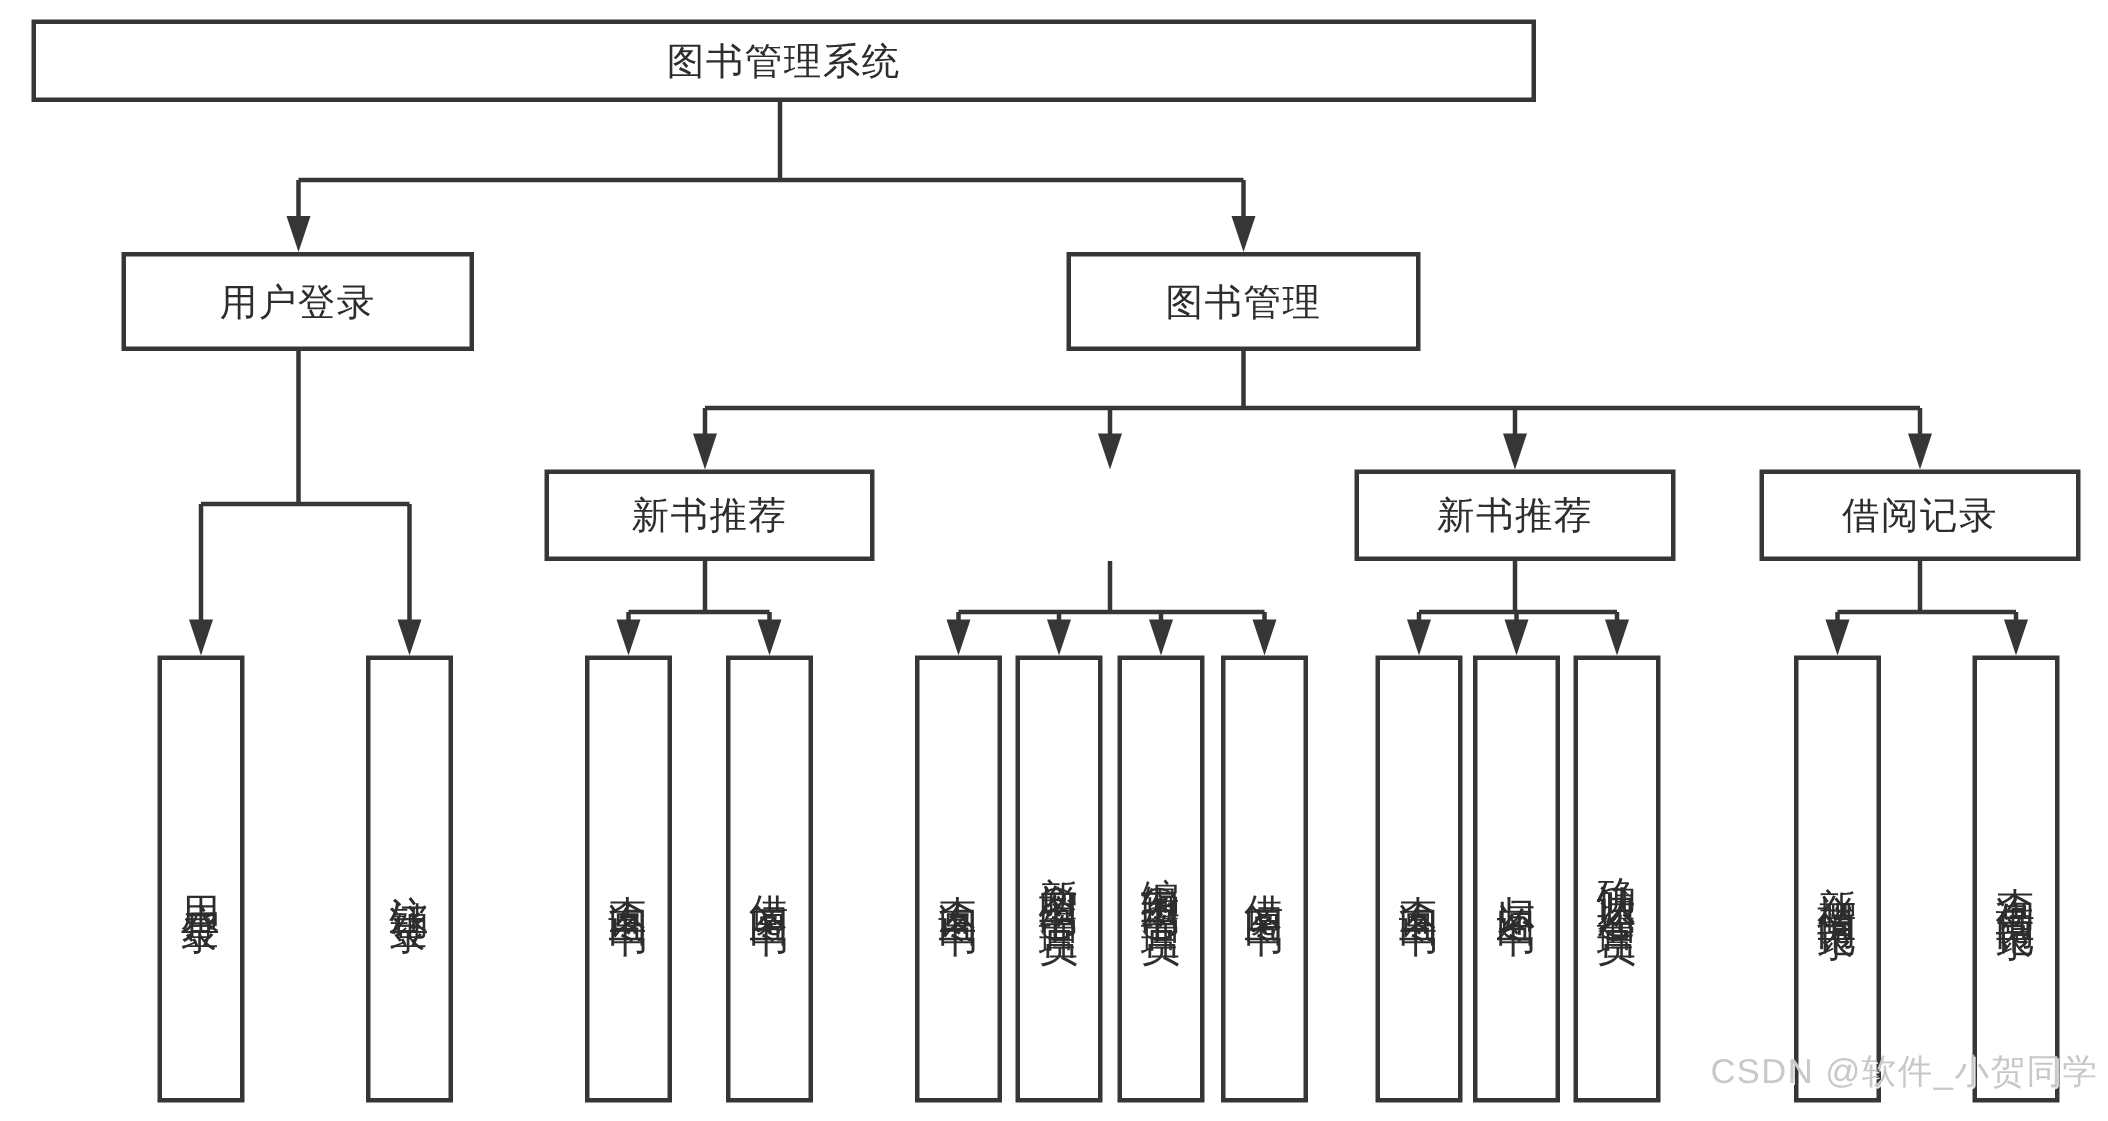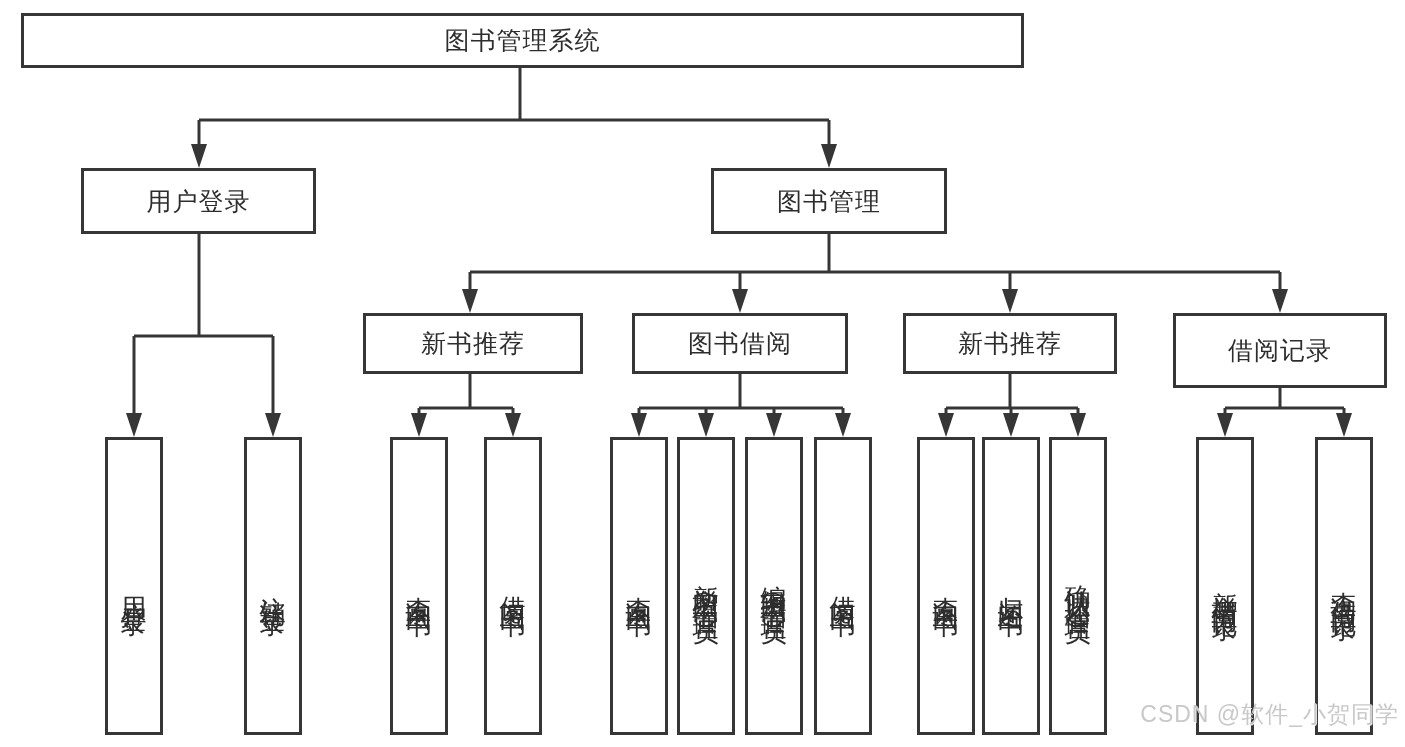--- a/index.html
+++ b/index.html
@@ -29,21 +29,21 @@
   }
   
   .n-root{left:21px;top:13px;width:1003px;height:55px;}
   
   .n-l2a{left:81px;top:168px;width:235px;height:66px;}
   .n-l2b{left:711px;top:168px;width:236px;height:66px;}
   
   .n-l3a{left:363px;top:313px;width:220px;height:61px;}
   .n-l3b{left:632px;top:313px;width:216px;height:61px;}
   .n-l3c{left:903px;top:313px;width:214px;height:61px;}
-  .n-l3d{left:1173px;top:313px;width:214px;height:75px;}
+  .n-l3d{left:1173px;top:313px;width:214px;height:61px;}
   
   .lf-1a{left:105px;} .lf-1b{left:244px;}
   .lf-2a{left:390px;} .lf-2b{left:484px;}
   .lf-3a{left:610px;} .lf-3b{left:677px;} .lf-3c{left:745px;} .lf-3d{left:814px;}
   .lf-4a{left:917px;} .lf-4b{left:982px;} .lf-4c{left:1049px;}
   .lf-5a{left:1196px;} .lf-5b{left:1315px;}
   .watermark{
     position:absolute;right:6px;top:699px;font-size:23px;
     color:var(--watermark);letter-spacing:1px;
     text-shadow:1px 1px 0 rgba(255,255,255,.85);
@@ -130,21 +130,20 @@
         <polygon points="1336,413 1352,413 1344,437"></polygon>
     </g>
   </svg>
 
   <div class="node h n-root">图书管理系统</div>
 
   <div class="node h n-l2a">用户登录</div>
   <div class="node h n-l2b">图书管理</div>
 
   <div class="node h n-l3a">新书推荐</div>
-  <div class="node h n-l3b">图书借阅</div>
   <div class="node h n-l3c">新书推荐</div>
   <div class="node h n-l3d">借阅记录</div>
 
   <div class="node v lf-1a">用户登录</div>
   <div class="node v lf-1b">注销登录</div>
 
   <div class="node v lf-2a">查询图书</div>
   <div class="node v lf-2b">借阅图书</div>
 
   <div class="node v lf-3a">查询图书</div>

